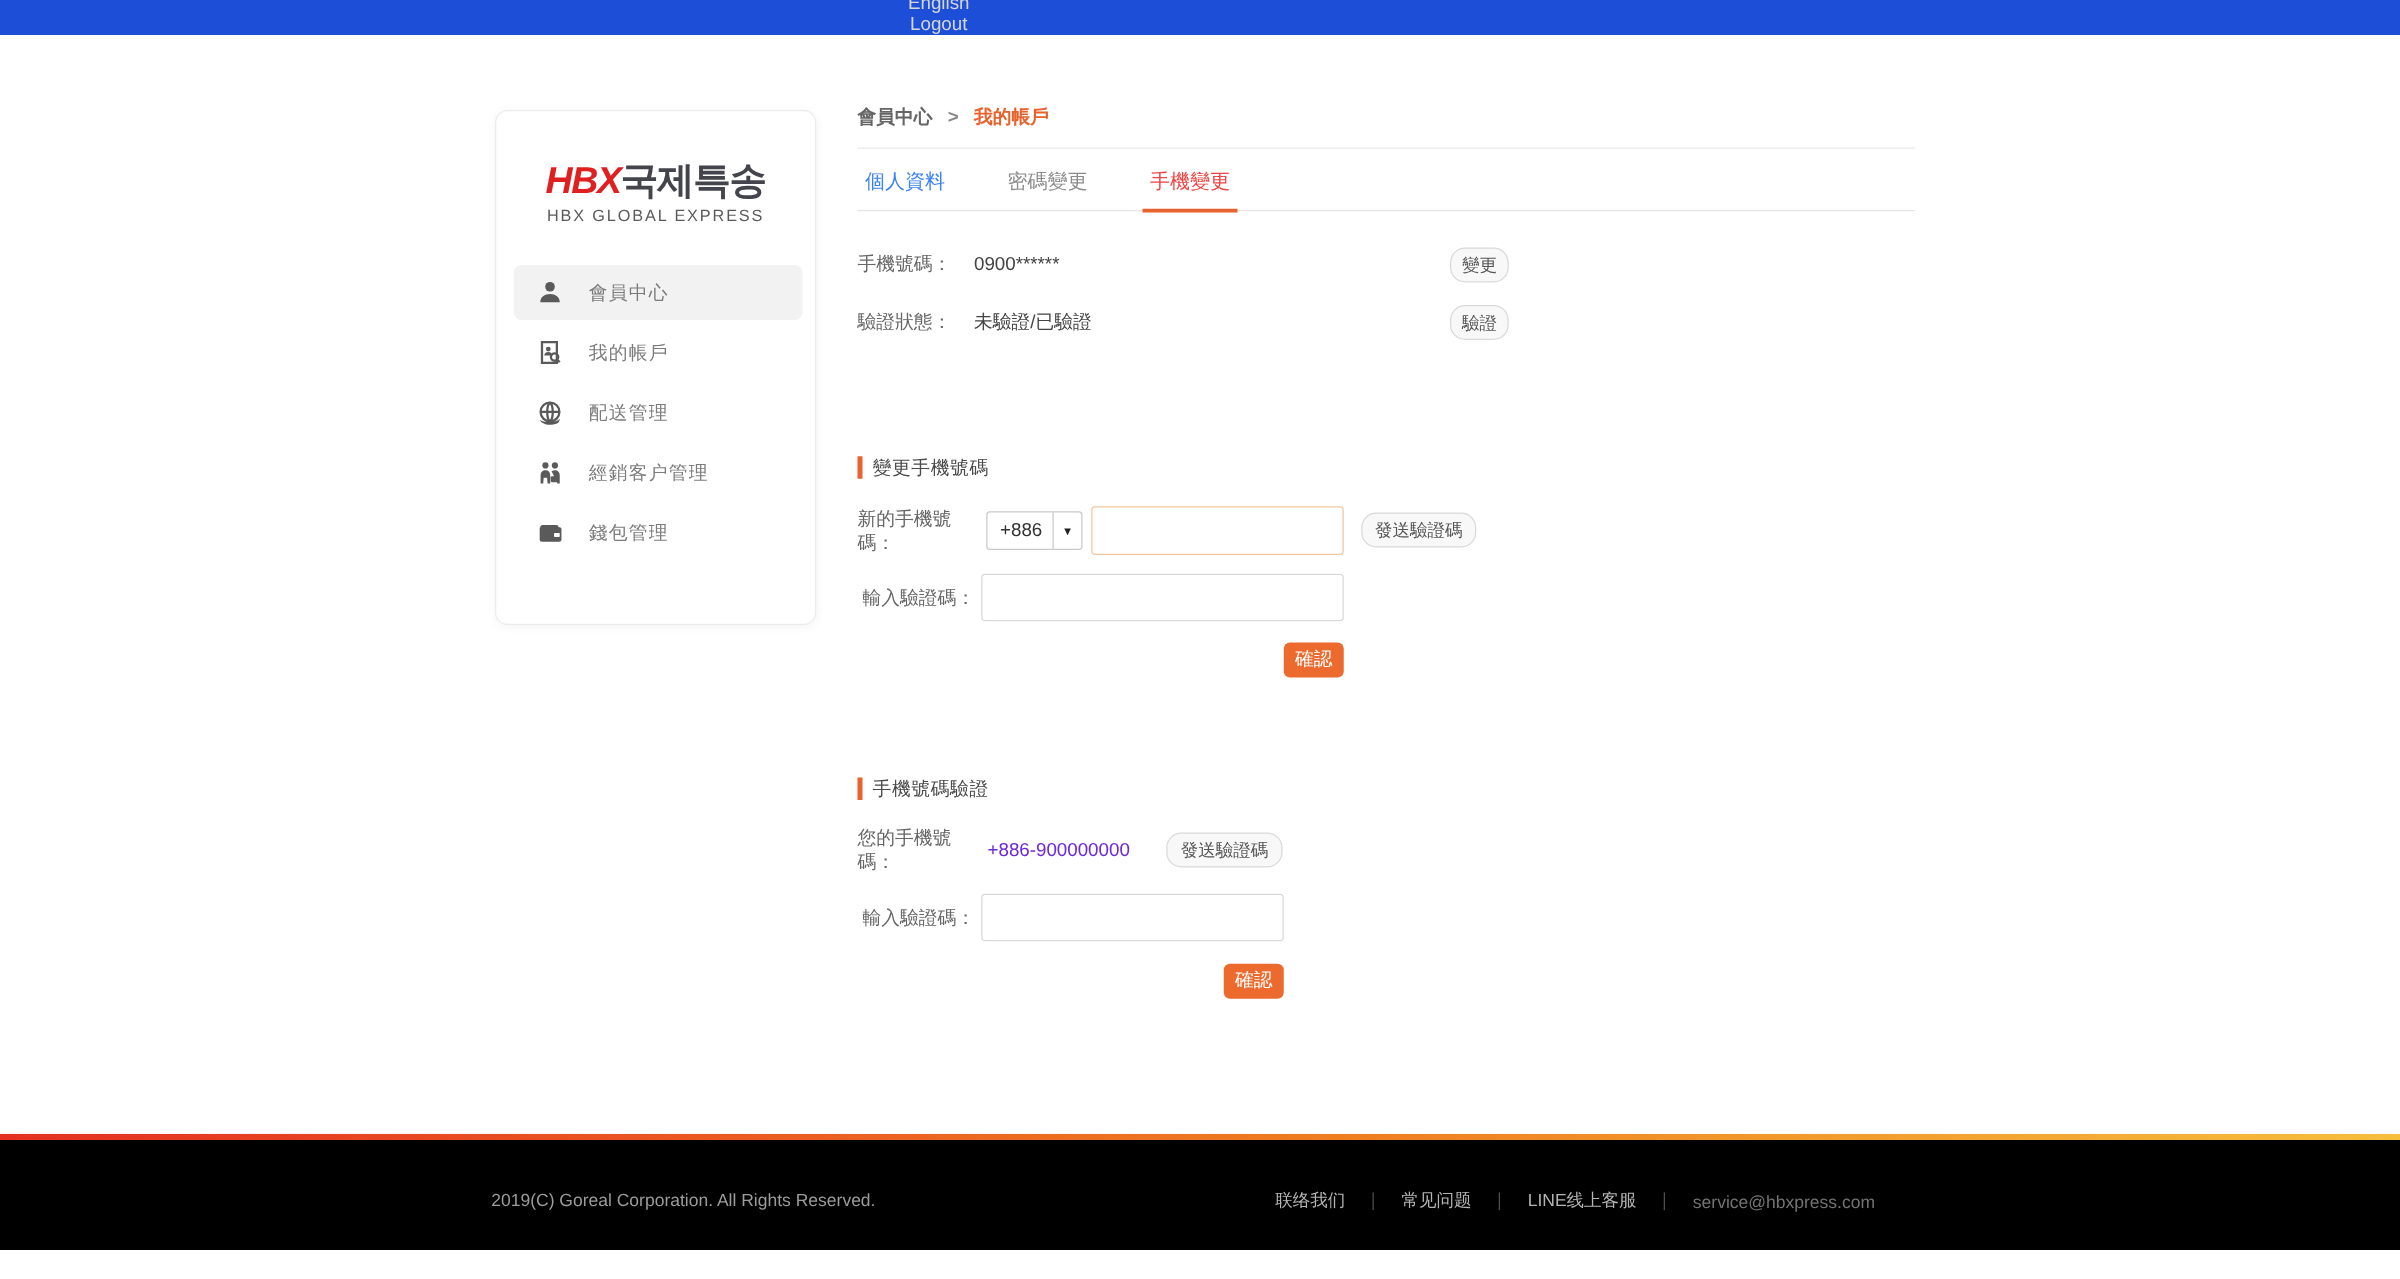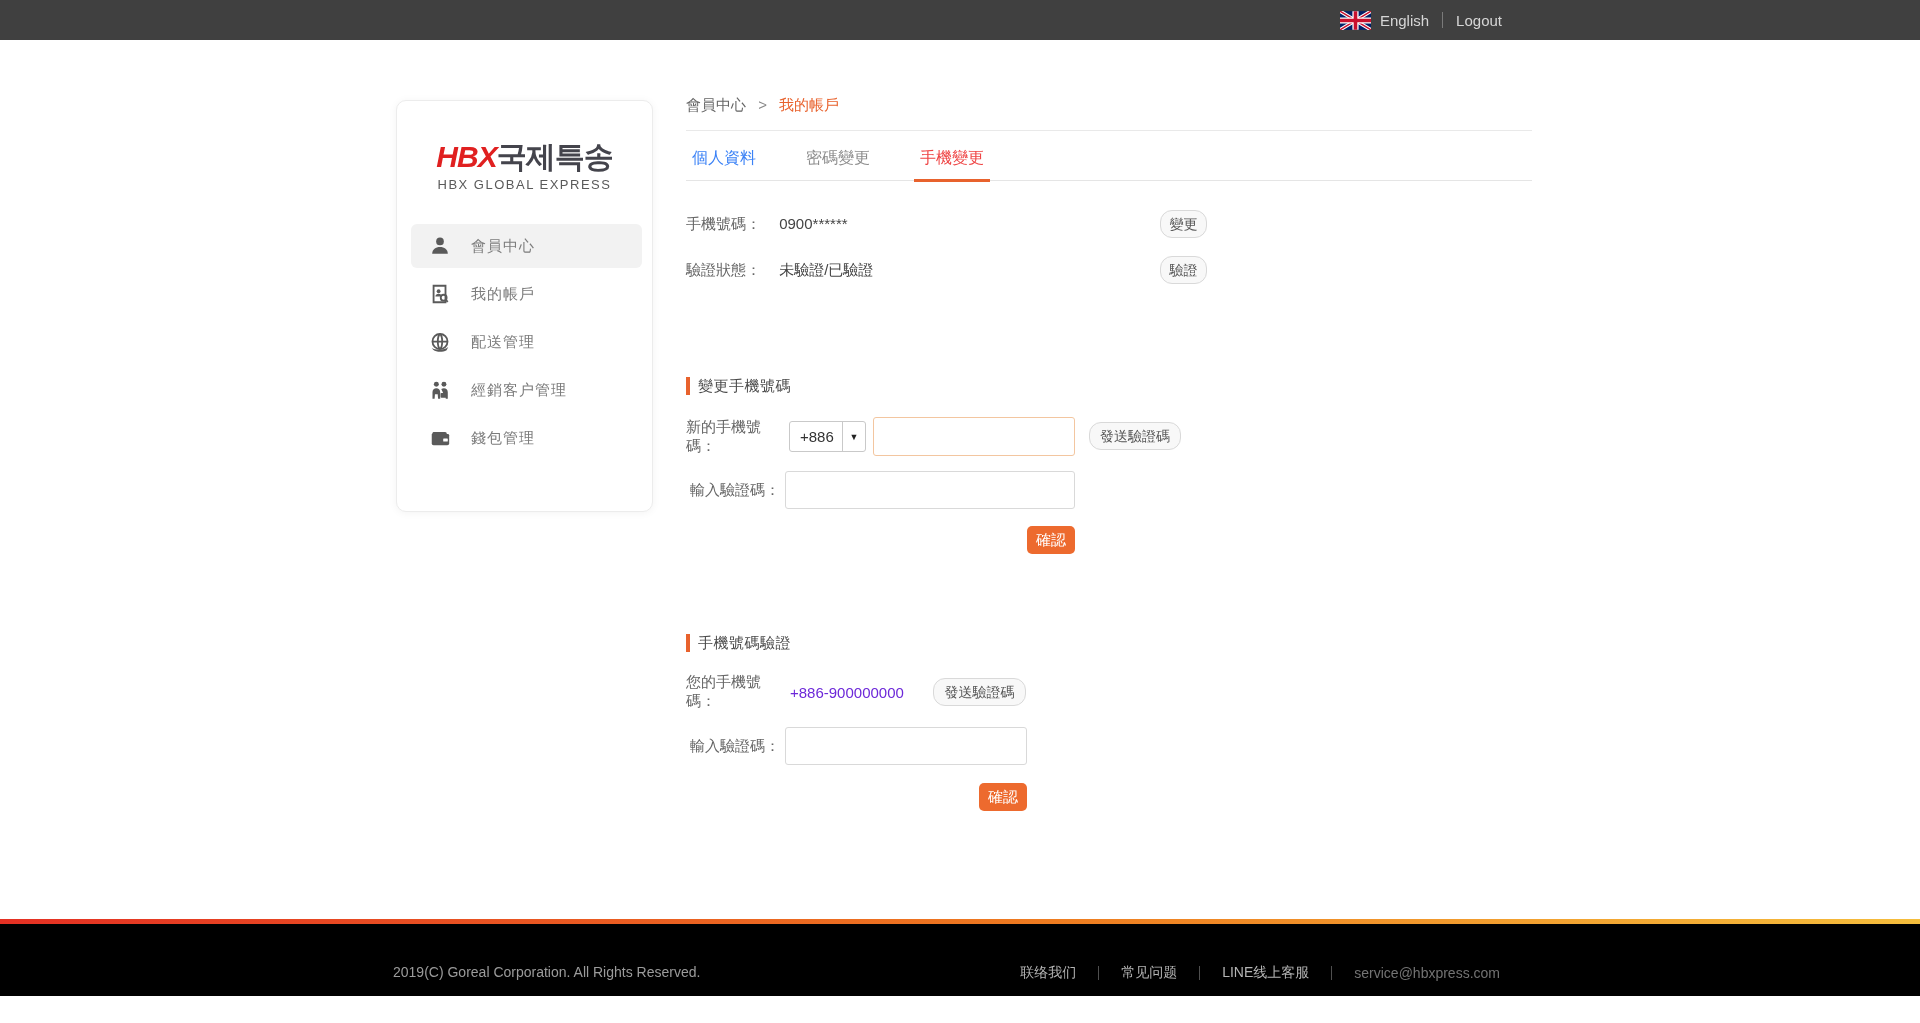--- a/index.html
+++ b/index.html
@@ -1,22 +1,22 @@
 <!DOCTYPE html>
 <html><head>
 <meta charset="utf-8">
 <style>
   * { margin:0; padding:0; box-sizing:border-box; }
   html,body { width:1920px; height:1023px; background:#fff;
     font-family:"Liberation Sans","DejaVu Sans",sans-serif; }
   .page { position:relative; width:1920px; height:1023px; overflow:hidden; }
 
   
-  .topbar { height:40px; background:#404040; display:flex; align-items:center;
-    justify-content:flex-end; padding-right:418px; }
+  .topbar { height:28px; background:#1d4ed8; display:flex; align-items:center;
+    justify-content:flex-end; padding-right:418px;flex-direction:column; }
   .topbar .flag { width:31px; height:19px; margin-right:9px; display:block; }
   .top-link { color:#d6d6d6; font-size:15px; text-decoration:none; cursor:pointer; }
   .top-sep { width:1px; height:16px; background:#7a7a7a; margin:0 13px; }
 
   
   .main { position:relative; width:1920px; height:879px; background:#fff; }
 
   
   .sidebar { position:absolute; left:396px; top:60px; width:257px; height:412px;
     background:#fff; border:1px solid #ececec; border-radius:10px;
@@ -28,21 +28,21 @@
   .logo-sub { margin-top:4px; font-size:13px; color:#5a5a5a; letter-spacing:1.5px; }
   .menu { margin-top:32px; }
   .menu-item { display:flex; align-items:center; height:44px; margin:4px 10px 4px 14px;
     border-radius:6px; cursor:pointer; }
   .menu-item.active { background:#f2f2f2; }
   .menu-item .mi-icon { width:22px; height:22px; margin:0 20px 0 18px; flex:0 0 22px; }
   .menu-item .mi-label { font-size:15px; color:#7c7c7c; letter-spacing:1px; }
 
   
   .content { position:absolute; left:686px; top:0; width:846px; height:879px; }
-  .breadcrumb { position:absolute; top:56px; left:0; font-size:15px; color:#666; }
+  .breadcrumb { position:absolute; top:56px; left:0; font-size:15px; color:#666;font-weight:bold; }
   .breadcrumb .sep { margin:0 8px; color:#888; }
   .breadcrumb .current { color:#e8622d; cursor:pointer; }
   .divider1 { position:absolute; top:90px; left:0; width:846px; height:1px; background:#e9e9e9; }
 
   .tabs { position:absolute; top:98px; left:0; width:846px; height:43px;
     border-bottom:1px solid #e5e5e5; display:flex; }
   .tab { font-size:16px; line-height:40px; margin-right:38px; padding:0 6px;
     color:#8c8c8c; cursor:pointer; position:relative; }
   .tab.dark { color:#3b82f6; }
   .tab.active { color:#ef4444; }
@@ -86,21 +86,21 @@
   .row-yourphone .field-label { width:104px; }
   .row-yourphone .val { font-size:15px; color:#6d28d9; }
   .btn-send2 { left:247px; top:638px; width:93px; height:28px; line-height:26px; }
   .row-code2 { position:absolute; top:687px; left:0; height:38px; display:flex; align-items:center; }
   .inp-code2 { width:242px; }
   .btn-confirm2 { left:293px; top:743px; }
 
   
   .grad-line { width:1920px; height:5px;
     background:linear-gradient(90deg,#e43023 0%,#ee7c20 55%,#f5be3d 100%); }
-  .footer { position:relative; width:1920px; height:72px; background:#000; }
+  .footer { position:relative; width:1920px; height:88px; background:#000; }
   .copyright { position:absolute; left:393px; top:40px; font-size:14px; color:#9b9b9b; }
   .foot-links { position:absolute; right:420px; top:40px; display:flex;
     align-items:center; }
   .foot-link { color:#b4b4b4; font-size:14px; cursor:pointer; white-space:nowrap; }
   .flink-sep { width:1px; height:14px; background:#4f4f4f; margin:0 22px; }
   .foot-email { color:#737373; font-size:14px; cursor:pointer; }
 
   svg .st { fill:none; stroke:#5a5a5a; stroke-width:2; }
   svg .fl { fill:#5a5a5a; }
 </style>

